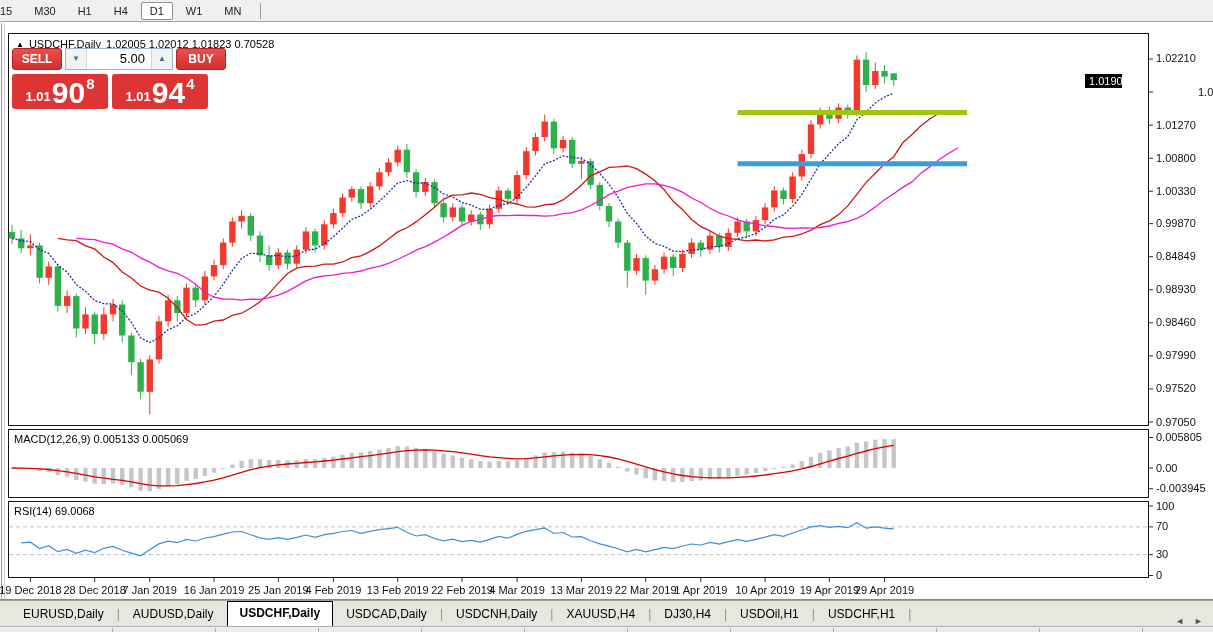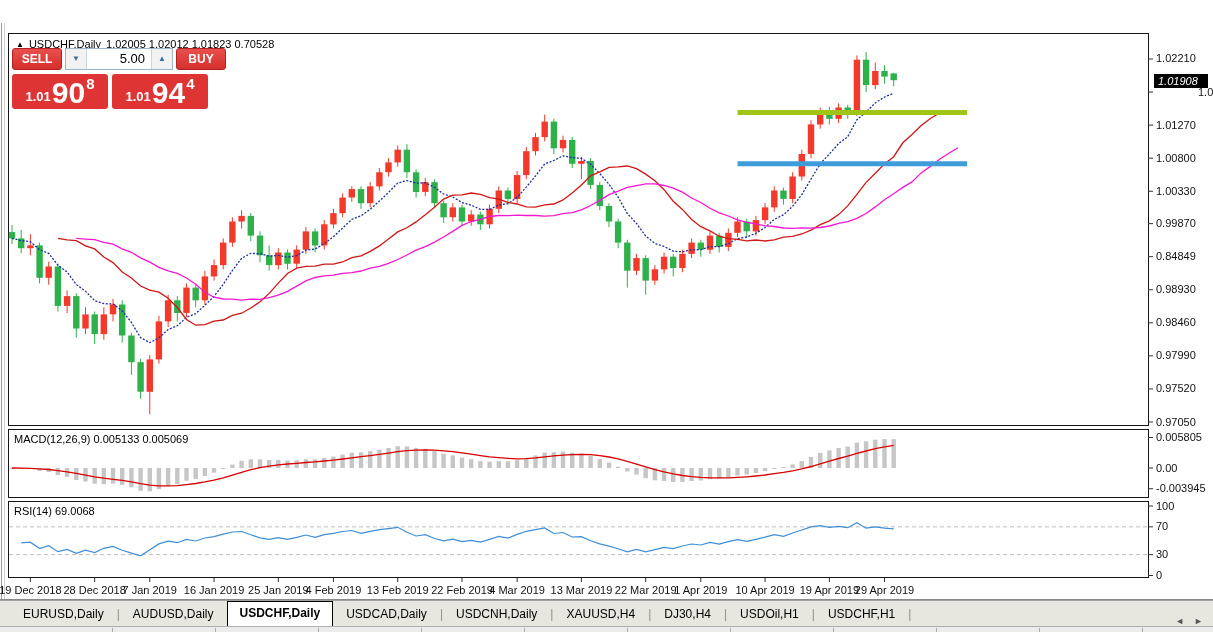--- a/index.html
+++ b/index.html
@@ -35,23 +35,23 @@
                transform:translateX(-50%); }
 
   #symbol-header { position:absolute; left:16px; top:38px; font-size:11px; color:#000;
                    display:flex; align-items:center; gap:5px; }
   #symbol-header .tri { font-size:8px; }
 
   .panelabel { position:absolute; font-size:11px; color:#000; }
   #macd-label { left:14px; top:433px; }
   #rsi-label  { left:14px; top:505px; }
 
-  #price-marker { position:absolute; left:1154px; top:74px; width:54px; height:14px;
+  #price-marker { position:absolute; left:1085px; top:74px; width:37px; height:14px;
                   background:#000; color:#fff; font-size:11px; line-height:14px;
-                  padding-left:4px;font-style:italic; }
+                  padding-left:4px; }
 
   
   #trade { position:absolute; left:12px; top:48px; width:216px; }
   #trade-row1 { display:flex; height:22px; }
   .trbtn { width:50px; height:22px; background:linear-gradient(#e8504d,#d52f2c);
            border:1px solid #b22222; border-radius:3px; color:#fff; font-size:12px;
            font-weight:bold; text-align:center; line-height:20px; }
   #vol-group { display:flex; margin:0 3px; border:1px solid #9db4cc; background:#fff; height:22px; }
   .spinbtn { width:21px; background:#f2f2f2; border-left:1px solid #c9d6e4; border-right:1px solid #c9d6e4;
              color:#3a6ea5; font-size:8px; text-align:center; line-height:20px; }
@@ -79,20 +79,30 @@
   
   #statusstrip { position:absolute; left:0; top:626px; width:1213px; height:6px;
                  background:#ececec; border-top:1px solid #b0b0b0; }
   .snotch { position:absolute; top:1px; width:1px; height:5px; background:#adadad; }
 </style>
 </head>
 <body>
 
 <div id="root">
 
+  <div id="toolbar">
+      <div class="tfbtn first">15</div>
+      <div class="tfbtn">M30</div>
+      <div class="tfbtn">H1</div>
+      <div class="tfbtn">H4</div>
+      <div class="tfbtn active">D1</div>
+      <div class="tfbtn">W1</div>
+      <div class="tfbtn">MN</div>
+      <div class="tbsep"></div>
+    </div>
 
   <div class="vframe" style="left:1px;"></div>
   <div class="vframe" style="left:4px; background:#d0d0d0;"></div>
   <div class="hframe" style="top:599px;"></div>
 
   <div class="pane" id="pane-main"></div>
   <div class="pane" id="pane-macd"></div>
   <div class="pane" id="pane-rsi"></div>
 
   <svg id="gfx" viewBox="0 0 1213 632">

